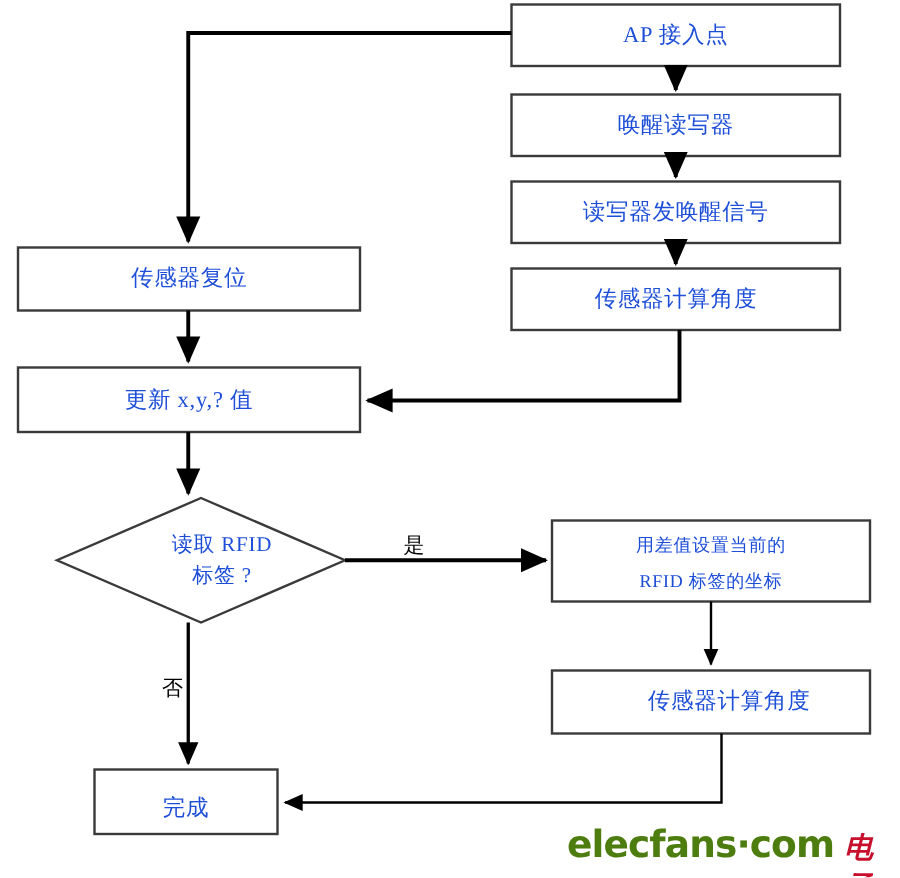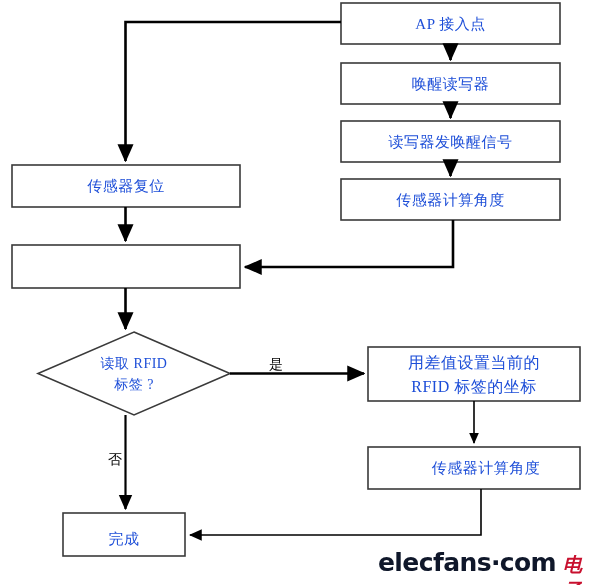--- a/index.html
+++ b/index.html
@@ -51,21 +51,21 @@
     left: 378px;
     top: 548px;
     display: flex;
     align-items: baseline;
     gap: 7px;
   }
   .wm-main {
     font-family: "DejaVu Sans", sans-serif;
     font-weight: bold;
     font-size: 25px;
-    color: #0f172a;
+    color: #4d7c0f;
     letter-spacing: -0.6px;
   }
   .wm-cn {
     font-family: "Liberation Serif", "DejaVu Serif", serif;
     font-style: italic;
     font-weight: bold;
     font-size: 19px;
     color: #c8102e;
     letter-spacing: 1px;
   }
@@ -127,25 +127,26 @@
   <div class="node-label" style="left:341px; top:3px; width:219px; height:41px;">AP 接入点</div>
 
   <div class="node-label" style="left:341px; top:63px; width:219px; height:41px;border-radius:17px;">唤醒读写器</div>
 
   <div class="node-label" style="left:341px; top:121px; width:219px; height:41px;text-align:center;">读写器发唤醒信号</div>
 
   <div class="node-label" style="left:341px; top:179px; width:219px; height:41px;">传感器计算角度</div>
 
   <div class="node-label" style="left:12px; top:165px; width:228px; height:42px;border-radius:12px;">传感器复位</div>
 
+  <div class="node-label" style="left:12px; top:245px; width:228px; height:43px;">更新  x,y,? 值</div>
 
-  <div class="node-label" style="left:38px; top:332px; width:192px; height:83px; font-size:14px; line-height:21px;">读取  RFID
+  <div class="node-label" style="left:52px; top:332px; width:192px; height:83px; font-size:14px; line-height:21px;">读取  RFID
 标签  ?</div>
 
-  <div class="node-label" style="left:368px; top:347px; width:212px; height:55px; font-size:16px; line-height:24px;">用差值设置当前的
+  <div class="node-label" style="left:368px; top:347px; width:212px; height:55px; font-size:12px; line-height:24px;">用差值设置当前的
 RFID  标签的坐标</div>
 
   <div class="node-label" style="left:380px; top:447px; width:212px; height:42px;">传感器计算角度</div>
 
   <div class="node-label" style="left:63px; top:513px; width:122px; height:52px;">完成</div>
 
   <div class="edge-label" style="left:269px; top:357px;">是</div>
 
   <div class="edge-label" style="left:108px; top:452px;">否</div>
 

